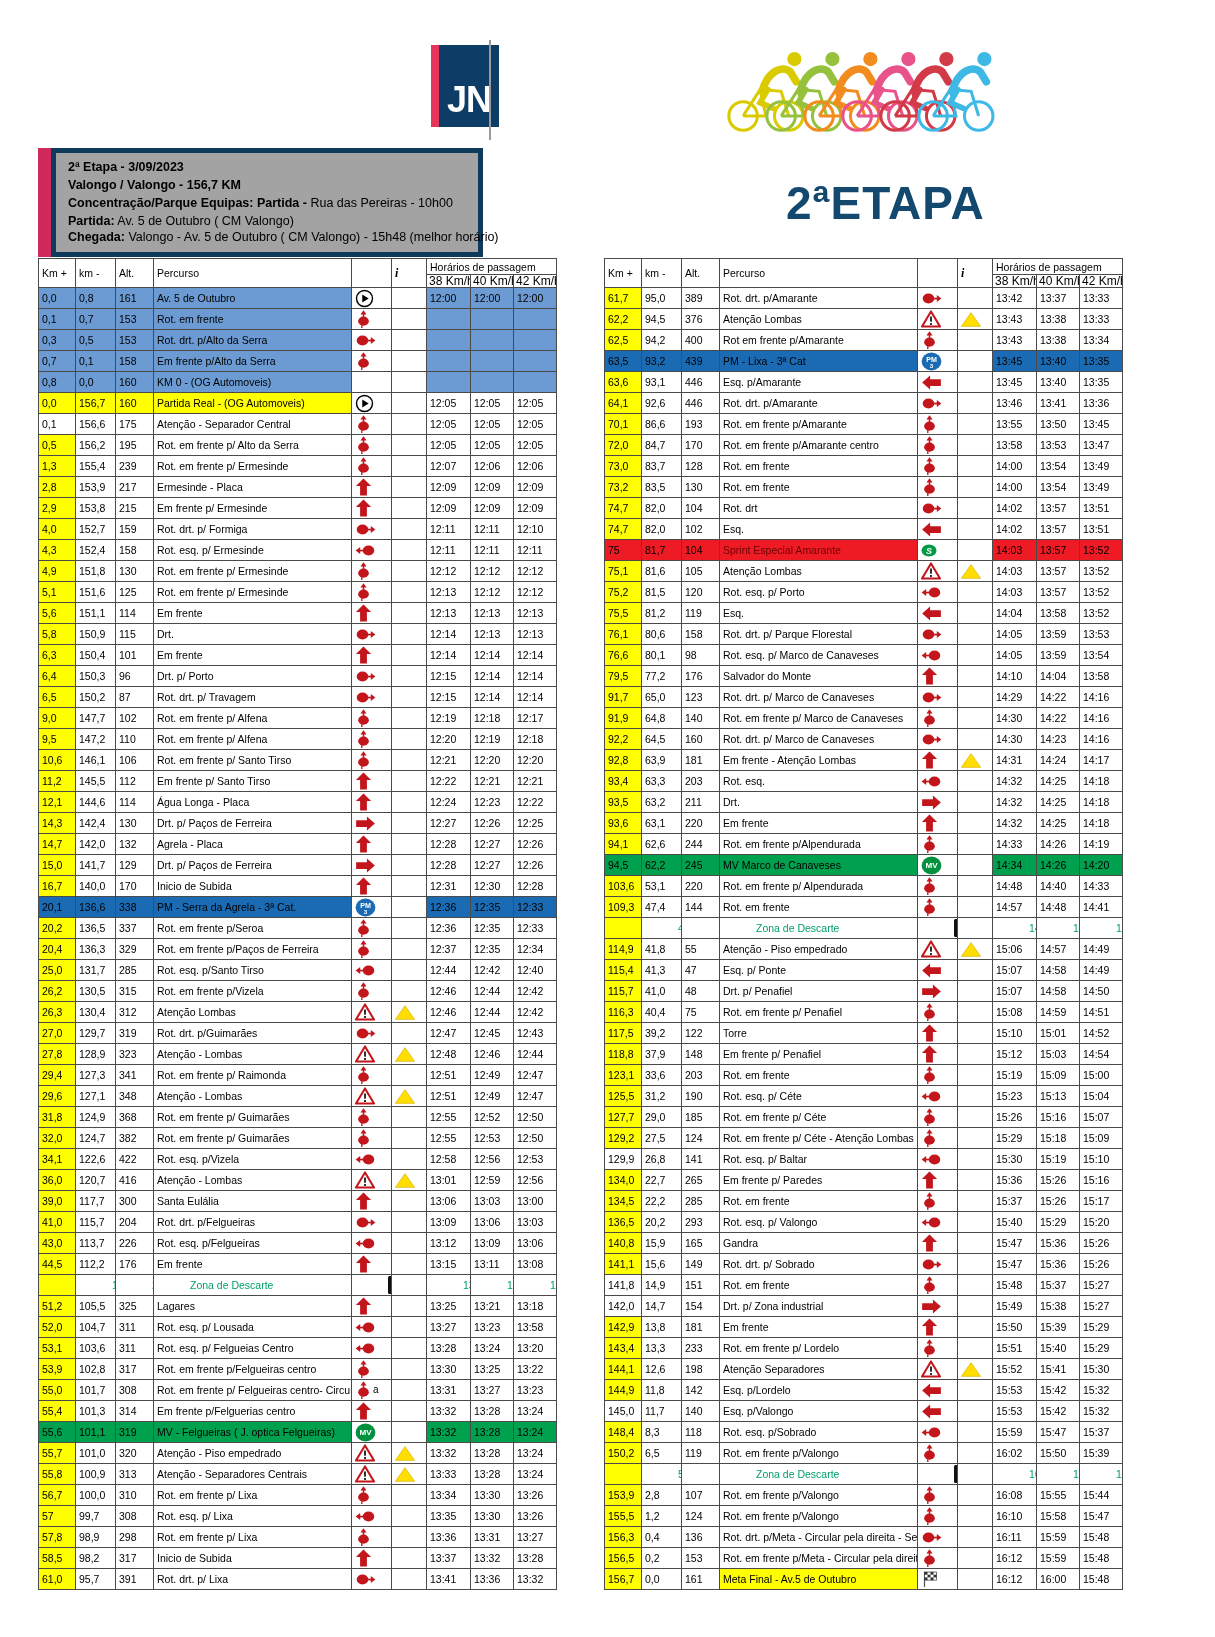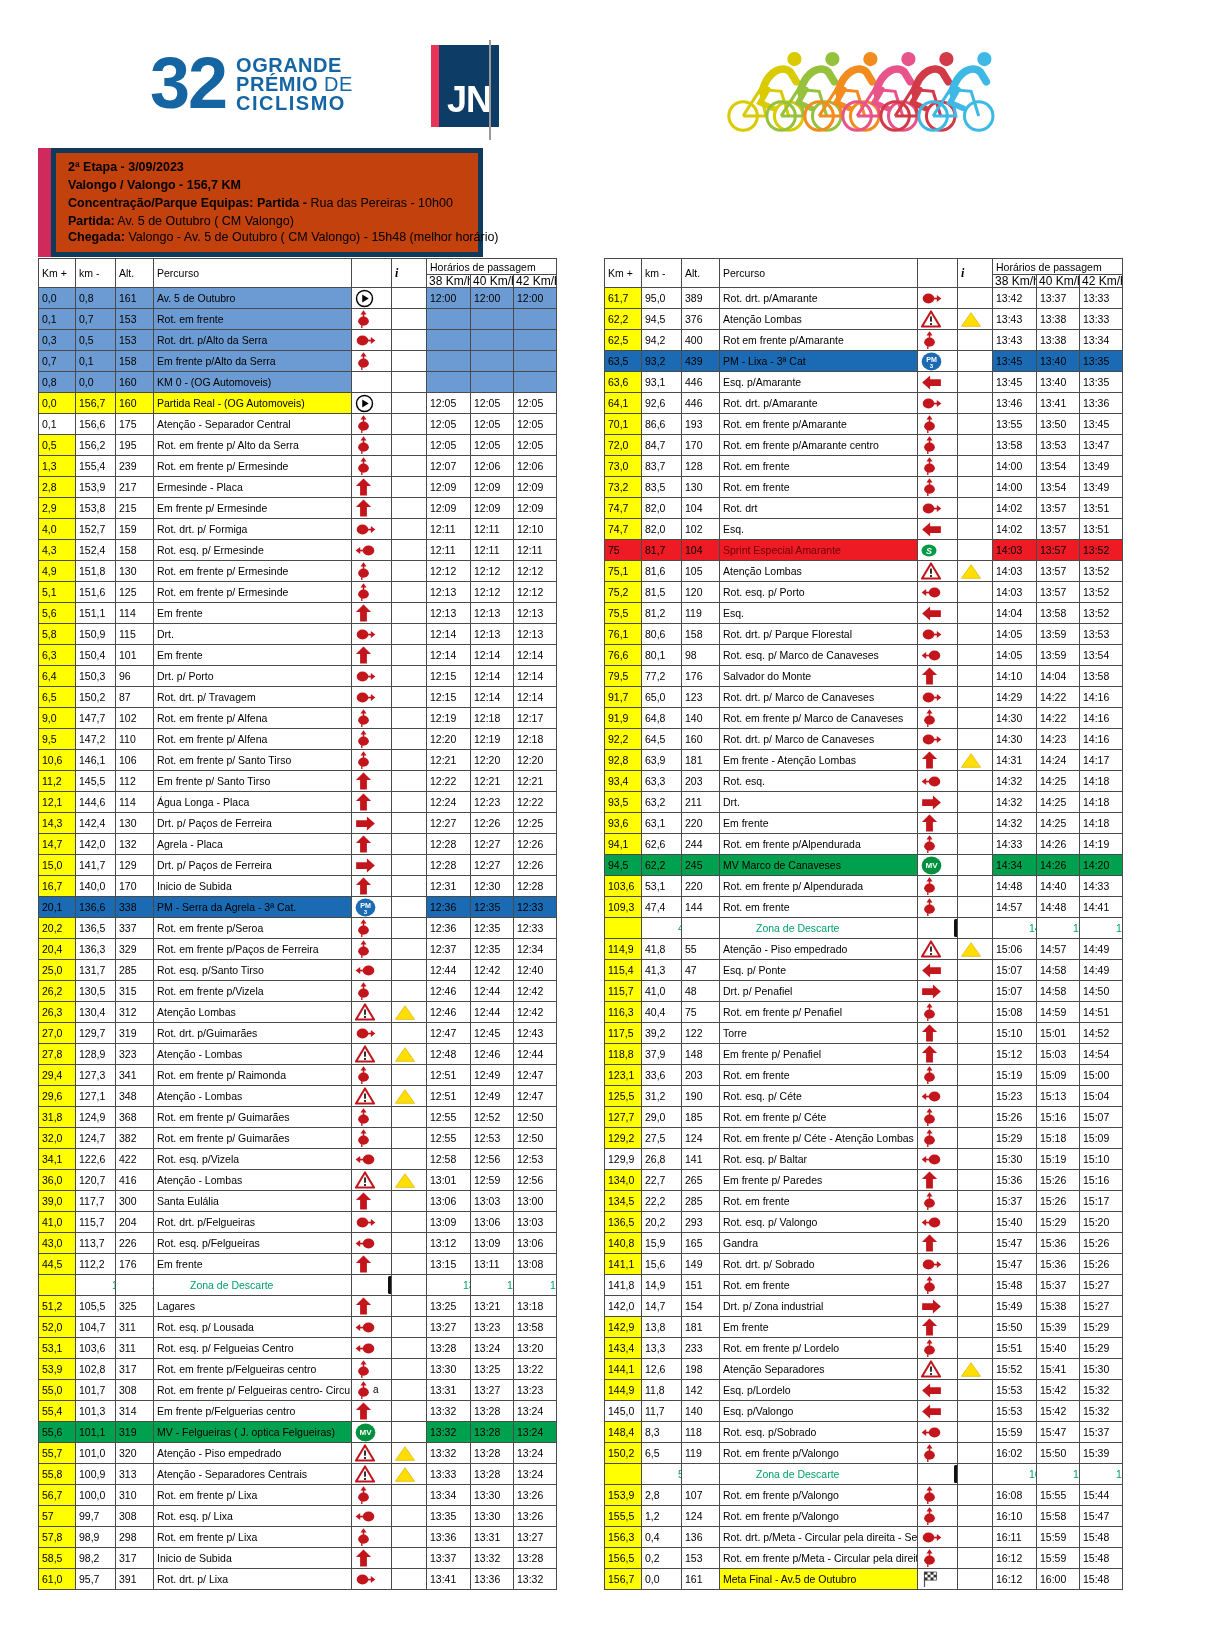--- a/index.html
+++ b/index.html
@@ -27,21 +27,21 @@
   .sponsor-name{font-size:33px;font-weight:bold;color:#0a0a0a;letter-spacing:.5px;white-space:nowrap;}
   .sponsor-sub{font-size:13px;font-weight:bold;color:#141414;letter-spacing:2px;margin-top:14px;}
 
   .cyclists{position:absolute;left:726px;top:34px;}
 
   .stage-title{position:absolute;left:786px;top:176px;font-size:46px;font-weight:bold;color:#14496F;letter-spacing:1px;}
 
   
   .info-wrap{position:absolute;left:38px;top:148px;display:flex;}
   .info-bar{width:13px;background:#D02A5C;}
-  .info-box{width:400px;border:5px solid #0E3A5C;background:#c2410c;padding:7px 10px 4px 12px;}
+  .info-box{width:400px;border:5px solid #0E3A5C;background:#a3a3a3;padding:7px 10px 4px 12px;}
   .info-box p{margin:0 0 4px 0;font-size:12.5px;line-height:14px;white-space:nowrap;}
   .info-box .b{font-weight:bold;}
 
   
   .rt{position:absolute;top:258px;}
   .rt.left{left:38px;}
   .rt.right{left:604px;}
   table.route{border-collapse:collapse;table-layout:fixed;width:518px;border:1.5px solid #333;background:#fff;}
   table.route th,table.route td{border:1px solid #4a4a4a;padding:0 3px;overflow:hidden;white-space:nowrap;
         font-size:10.5px;height:20px;line-height:12px;text-align:left;vertical-align:middle;}
@@ -63,28 +63,20 @@
   tr.sprint td.cell-r{color:#6d0005;}
   tr.mv td.cell-k,tr.mv td.cell-m,tr.mv td.cell-a,tr.mv td.cell-r,tr.mv td.cell-t{background:#00A14E;}
   tr.discard td{color:#00A16B;padding-left:36px;}
   tr.finish td.cell-r{background:#FFFF00;}
 </style>
 </head>
 <body>
 
 <div class="page">
 
-  <div class="brand">
-    <span class="brand-num">32</span>
-    <span class="brand-text">
-      <span class="ord">O</span><span class="w1">GRANDE</span><br>
-      <span class="w2">PRÉMIO</span> <span class="w3">DE</span><br>
-      <span class="w4">CICLISMO</span>
-    </span>
-  </div>
 
   <div class="jn">
     <div class="jn-stripe"></div>
     <div class="jn-box">JN</div>
   </div>
 
   <div class="vdiv"></div>
 
 
   <div class="cyclists">
@@ -133,20 +125,21 @@
       <circle cx="18" cy="80" r="15"></circle>
           <circle cx="66" cy="80" r="15"></circle>
       <path d="M18 80 L36 52 L58 54 L66 80 M36 52 L42 80 L18 80"></path>
       <path d="M38 54 C44 32 60 26 68 34 L74 44" stroke-width="8" stroke-linecap="round"></path>
       <circle cx="72" cy="20" r="7.5" fill="#3EB9E5" stroke="none"></circle>
       <path d="M44 52 L36 66 L50 72" stroke-width="6" stroke-linecap="round"></path>
     </g>
       </svg>
   </div>
 
+  <div class="stage-title">2ªETAPA</div>
 
   <div class="info-wrap">
     <div class="info-bar"></div>
     <div class="info-box">
       <p class="b">2ª Etapa - 3/09/2023</p>
       <p class="b">Valongo / Valongo - 156,7 KM</p>
       <p><span class="b">Concentração/Parque Equipas: Partida -</span><span> Rua das Pereiras - 10h00</span></p>
       <p style="margin-bottom:2px;"><span class="b">Partida:</span><span> Av. 5 de Outubro ( CM Valongo)</span></p>
       <p><span class="b">Chegada:</span><span> Valongo - Av. 5 de Outubro ( CM Valongo) - 15h48 (melhor horário)</span></p>
     </div>

